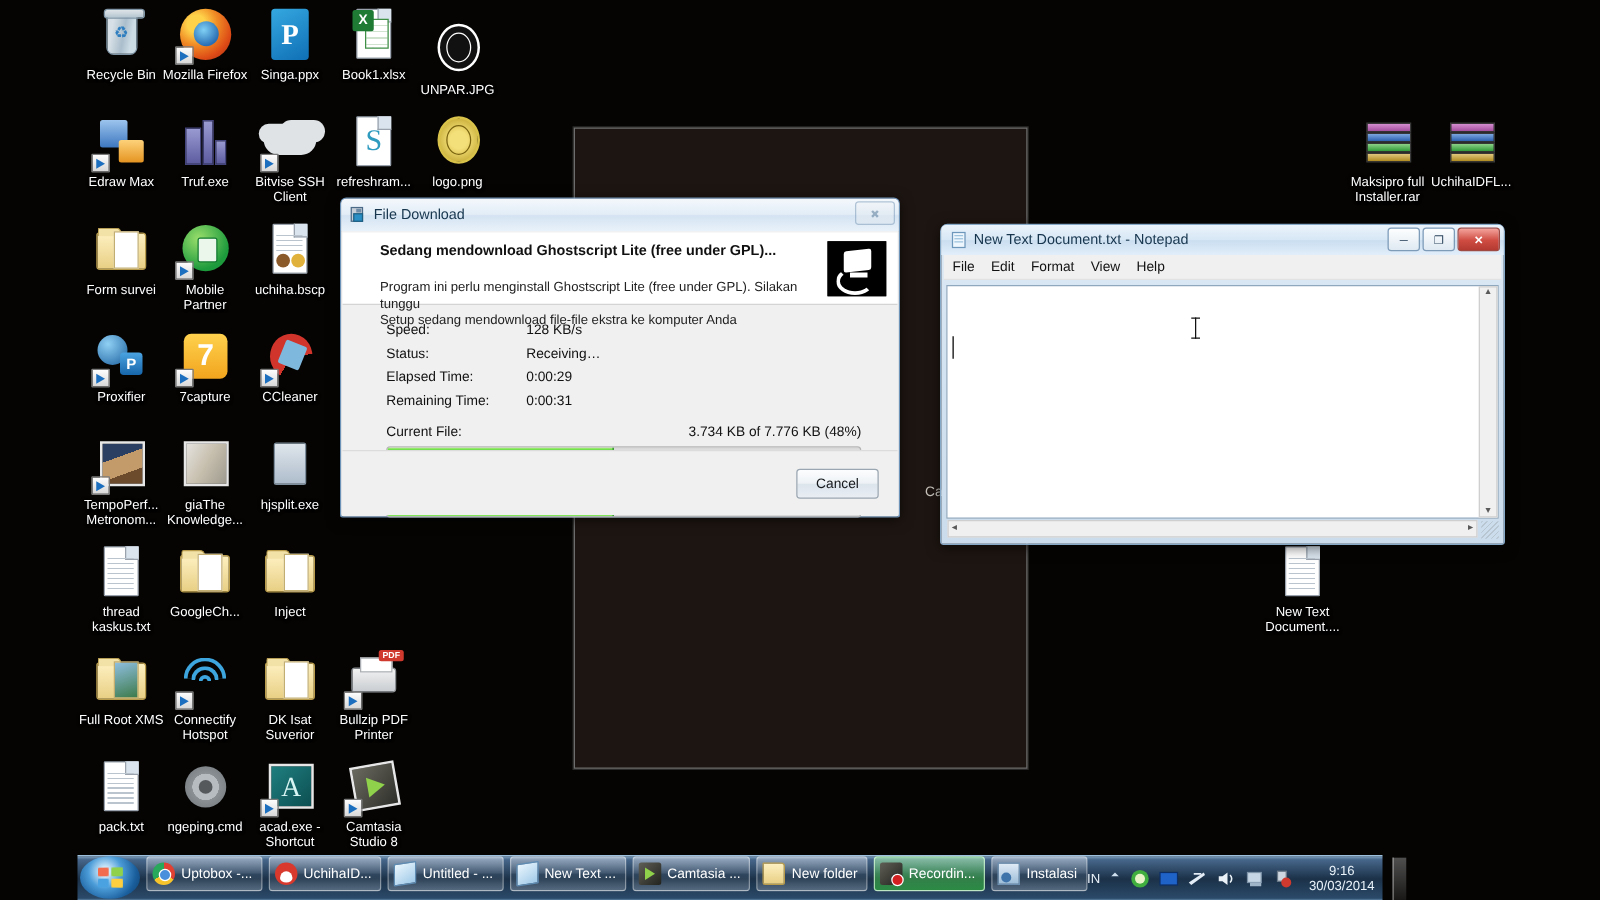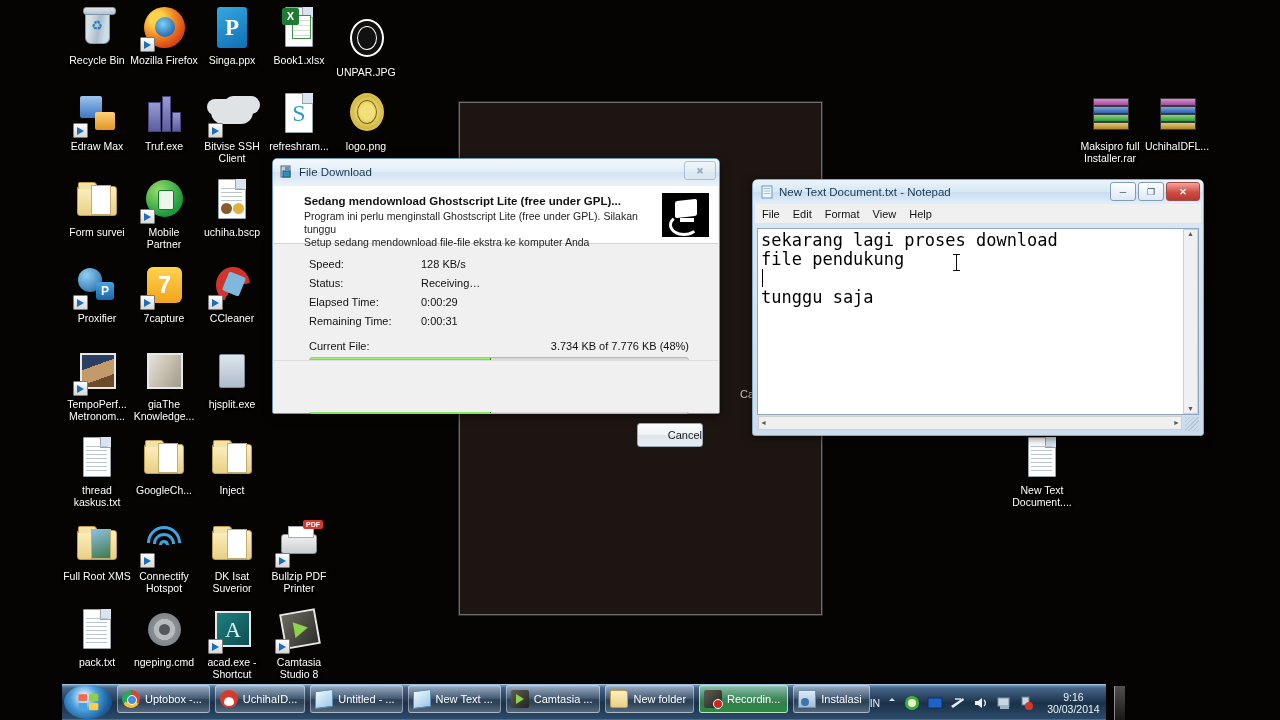--- a/index.html
+++ b/index.html
@@ -175,21 +175,21 @@
   .wbtn.dis{ width:32px; opacity:.55; cursor:default;
       background:linear-gradient(#f0f4f8,#dde6ee); color:#5b7c99; }
 
   
   #fd{ left:272px; top:158px; width:448px; height:256px; }
   #fd-body{ position:absolute; left:0; right:0; top:26px; bottom:0; background:#f0f0f0;
       border-radius:0 0 2px 2px; }
   #fd-header{ position:relative; margin:1px 1px 0 1px; height:58px; background:#fff;
       border-bottom:1px solid #d4d4d4; padding:9px 70px 0 30px; }
   #fd-header .hl{ font-size:11.5px; font-weight:bold; color:#111; }
-  #fd-header .hs{ font-size:10.5px; color:#222; line-height:13px; margin-top:3px; }
+  #fd-header .hs{ font-size:10.5px; color:#222; line-height:13px; margin-top:17px; }
   #fd-img{ position:absolute; right:9px; top:7px; width:47px; height:44px; background:#000;
       border:1px solid #000; overflow:hidden; }
   #fd-img .mon{ position:absolute; left:12px; top:6px; width:22px;height:17px; background:#fff;
       border:2px solid #fff; border-radius:2px; transform:skewY(-6deg); }
   #fd-img .base{ position:absolute; left:17px; top:24px; width:14px;height:4px; background:#fff; }
   #fd-img .arc{ position:absolute; left:6px; top:20px; width:30px;height:22px;
       border:3px solid #fff; border-radius:50%; border-top-color:transparent; border-right-color:transparent;}
 
   .fd-rows{ padding:14px 0 0 36px; }
   .fd-row{ display:flex; font-size:11px; color:#111; margin-bottom:7px; }
@@ -200,21 +200,21 @@
       margin-bottom:5px; }
   .bar{ height:17px; border:1px solid #b6b6b6; border-radius:3px;
       background:linear-gradient(#d4d4d4,#ededed 30%,#d8d8d8); overflow:hidden; position:relative; }
   .bar .fill{ height:100%;
       background:linear-gradient(#b6f08a 0%, #43d321 18%, #11b800 50%, #17c805 82%, #9ff06e 100%);
       border-right:1px solid #0d8b00; }
   #fd-footer{ position:absolute; left:1px; right:1px; bottom:1px; height:52px;
       background:#f0f0f0; border-top:1px solid #dcdcdc; }
   .btn{ border:1px solid #9aa6b1; border-radius:3px;
       background:linear-gradient(#fcfdfe,#eef2f6 48%,#dce4ec 52%,#e9eef4);
-      font-size:11px; color:#15181b; padding:5px 0; width:66px; text-align:right; cursor:pointer;margin-top:48px; }
+      font-size:11px; color:#15181b; padding:5px 0; width:66px; text-align:center; cursor:pointer; }
   #fd-cancel{ position:absolute; right:15px; top:14px; }
 
   
   #np{ left:752px; top:179px; width:452px; height:257px; border-color:#87a9c8;
       background:linear-gradient(#dce9f5,#cbdcec); border-radius:6px 6px 3px 3px; }
   #np .aero-title{ height:24px; background:linear-gradient(#eaf3fb,#d7e7f5 50%,#cadef0 52%,#e2eefa); }
   #np-menu{ height:20px; margin:0 2px; background:#f0f0f0; display:flex; align-items:center;
       padding-left:7px; gap:13px; border-bottom:1px solid #e2e2e2; }
   #np-menu span{ font-size:11px; color:#111; cursor:pointer; }
   #np-text{ position:absolute; left:4px; right:4px; top:48px; bottom:20px; background:#fff;
@@ -651,24 +651,20 @@
       </div>
     </div>
     <div id="np-menu">
         <span>File</span>
         <span>Edit</span>
         <span>Format</span>
         <span>View</span>
         <span>Help</span>
       </div>
     <div id="np-text">
-      <pre>sekarang lagi proses download
-file pendukung
-
-tunggu saja</pre>
       <span class="np-caret"></span>
     </div>
     <div class="np-vsb">
       <div class="sb-arrow">▲</div>
       <div class="sb-arrow" style="position:absolute;bottom:1px;left:0;right:0;">▼</div>
     </div>
     <div class="np-hsb">
       <div class="sb-arrow" style="position:absolute;left:1px;top:2px;">◄</div>
       <div class="sb-arrow" style="position:absolute;right:1px;top:2px;">►</div>
     </div>

